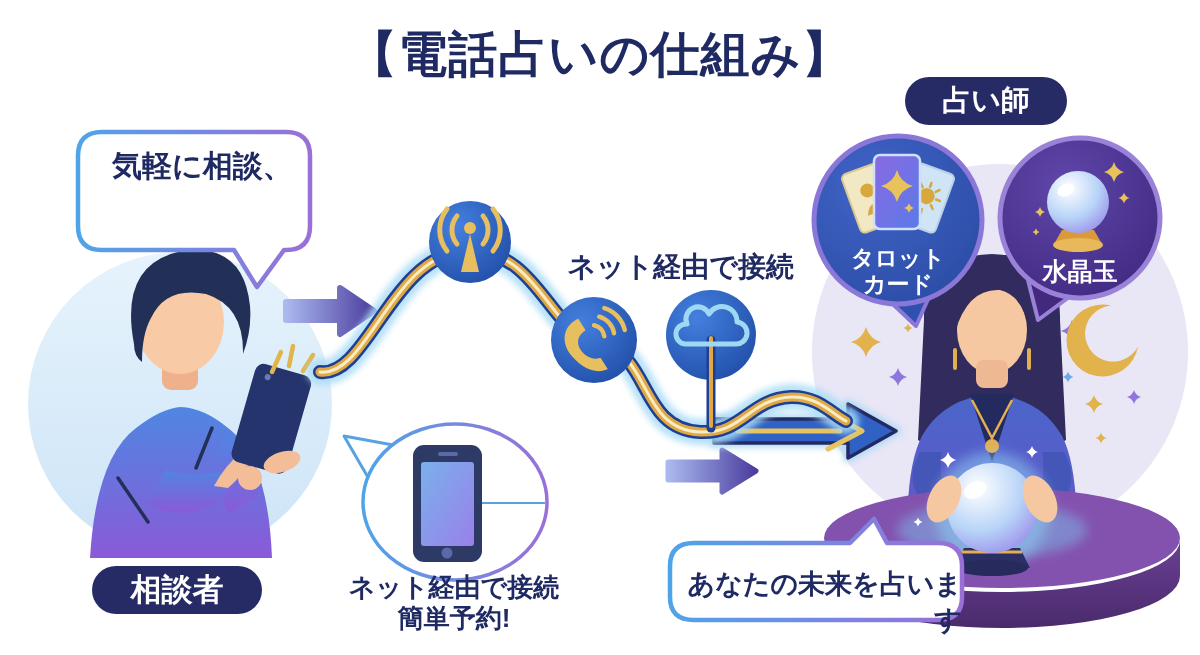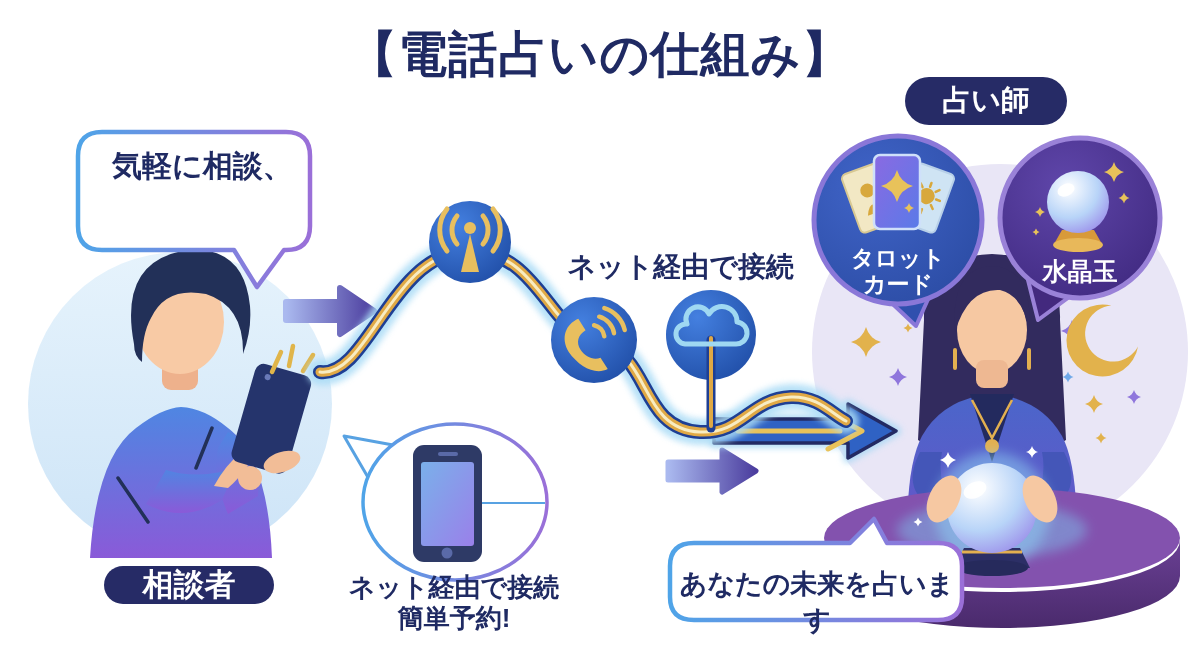--- a/index.html
+++ b/index.html
@@ -4,27 +4,27 @@
 <style>
   html,body{margin:0;padding:0;}
   body{font-family:"Liberation Sans",sans-serif;background:#ffffff;}
   #stage{position:relative;width:1200px;height:655px;overflow:hidden;background:#ffffff;}
   .abs{position:absolute;}
   .navy{color:#1f2a63;}
   .bold{font-weight:bold;}
   #title{top:22px;left:0;width:1200px;text-align:center;font-size:49px;letter-spacing:1px;}
   .pill{display:flex;align-items:center;justify-content:center;background:#262b66;color:#ffffff;font-weight:bold;border-radius:26px;font-family:Liberation Mono, monospace;}
   #badge-teller{left:905px;top:77px;width:162px;height:48px;font-size:29px;}
-  #badge-consulter{left:104px;top:566px;width:170px;height:38px;font-size:31px;}
+  #badge-consulter{left:92px;top:566px;width:170px;height:48px;font-size:31px;}
   #casual-text{left:112px;top:146px;font-size:30px;line-height:39px;text-align:right;}
   #connection-label{left:558px;top:248px;width:236px;text-align:right;font-size:28px;}
   #tarot-label{left:838px;top:245px;width:120px;text-align:center;color:#ffffff;font-size:23px;line-height:26px;font-weight:bold;}
   #crystal-label{left:1018px;top:255px;width:124px;text-align:center;color:#ffffff;font-size:25px;font-weight:bold;}
   #booking-text{left:348px;top:572px;width:212px;text-align:center;font-size:26px;line-height:31px;}
-  #future-text{left:672px;top:566px;width:290px;text-align:center;font-size:27px;}
+  #future-text{left:672px;top:566px;width:290px;text-align:right;font-size:27px;}
   svg{display:block;}
 </style>
 </head>
 <body>
 
 <div id="stage">
 
 <svg class="abs" style="left:0;top:0" width="1200" height="655" viewBox="0 0 1200 655">
   <defs>
     <linearGradient id="gBorder" x1="0" y1="0" x2="1" y2="0">

